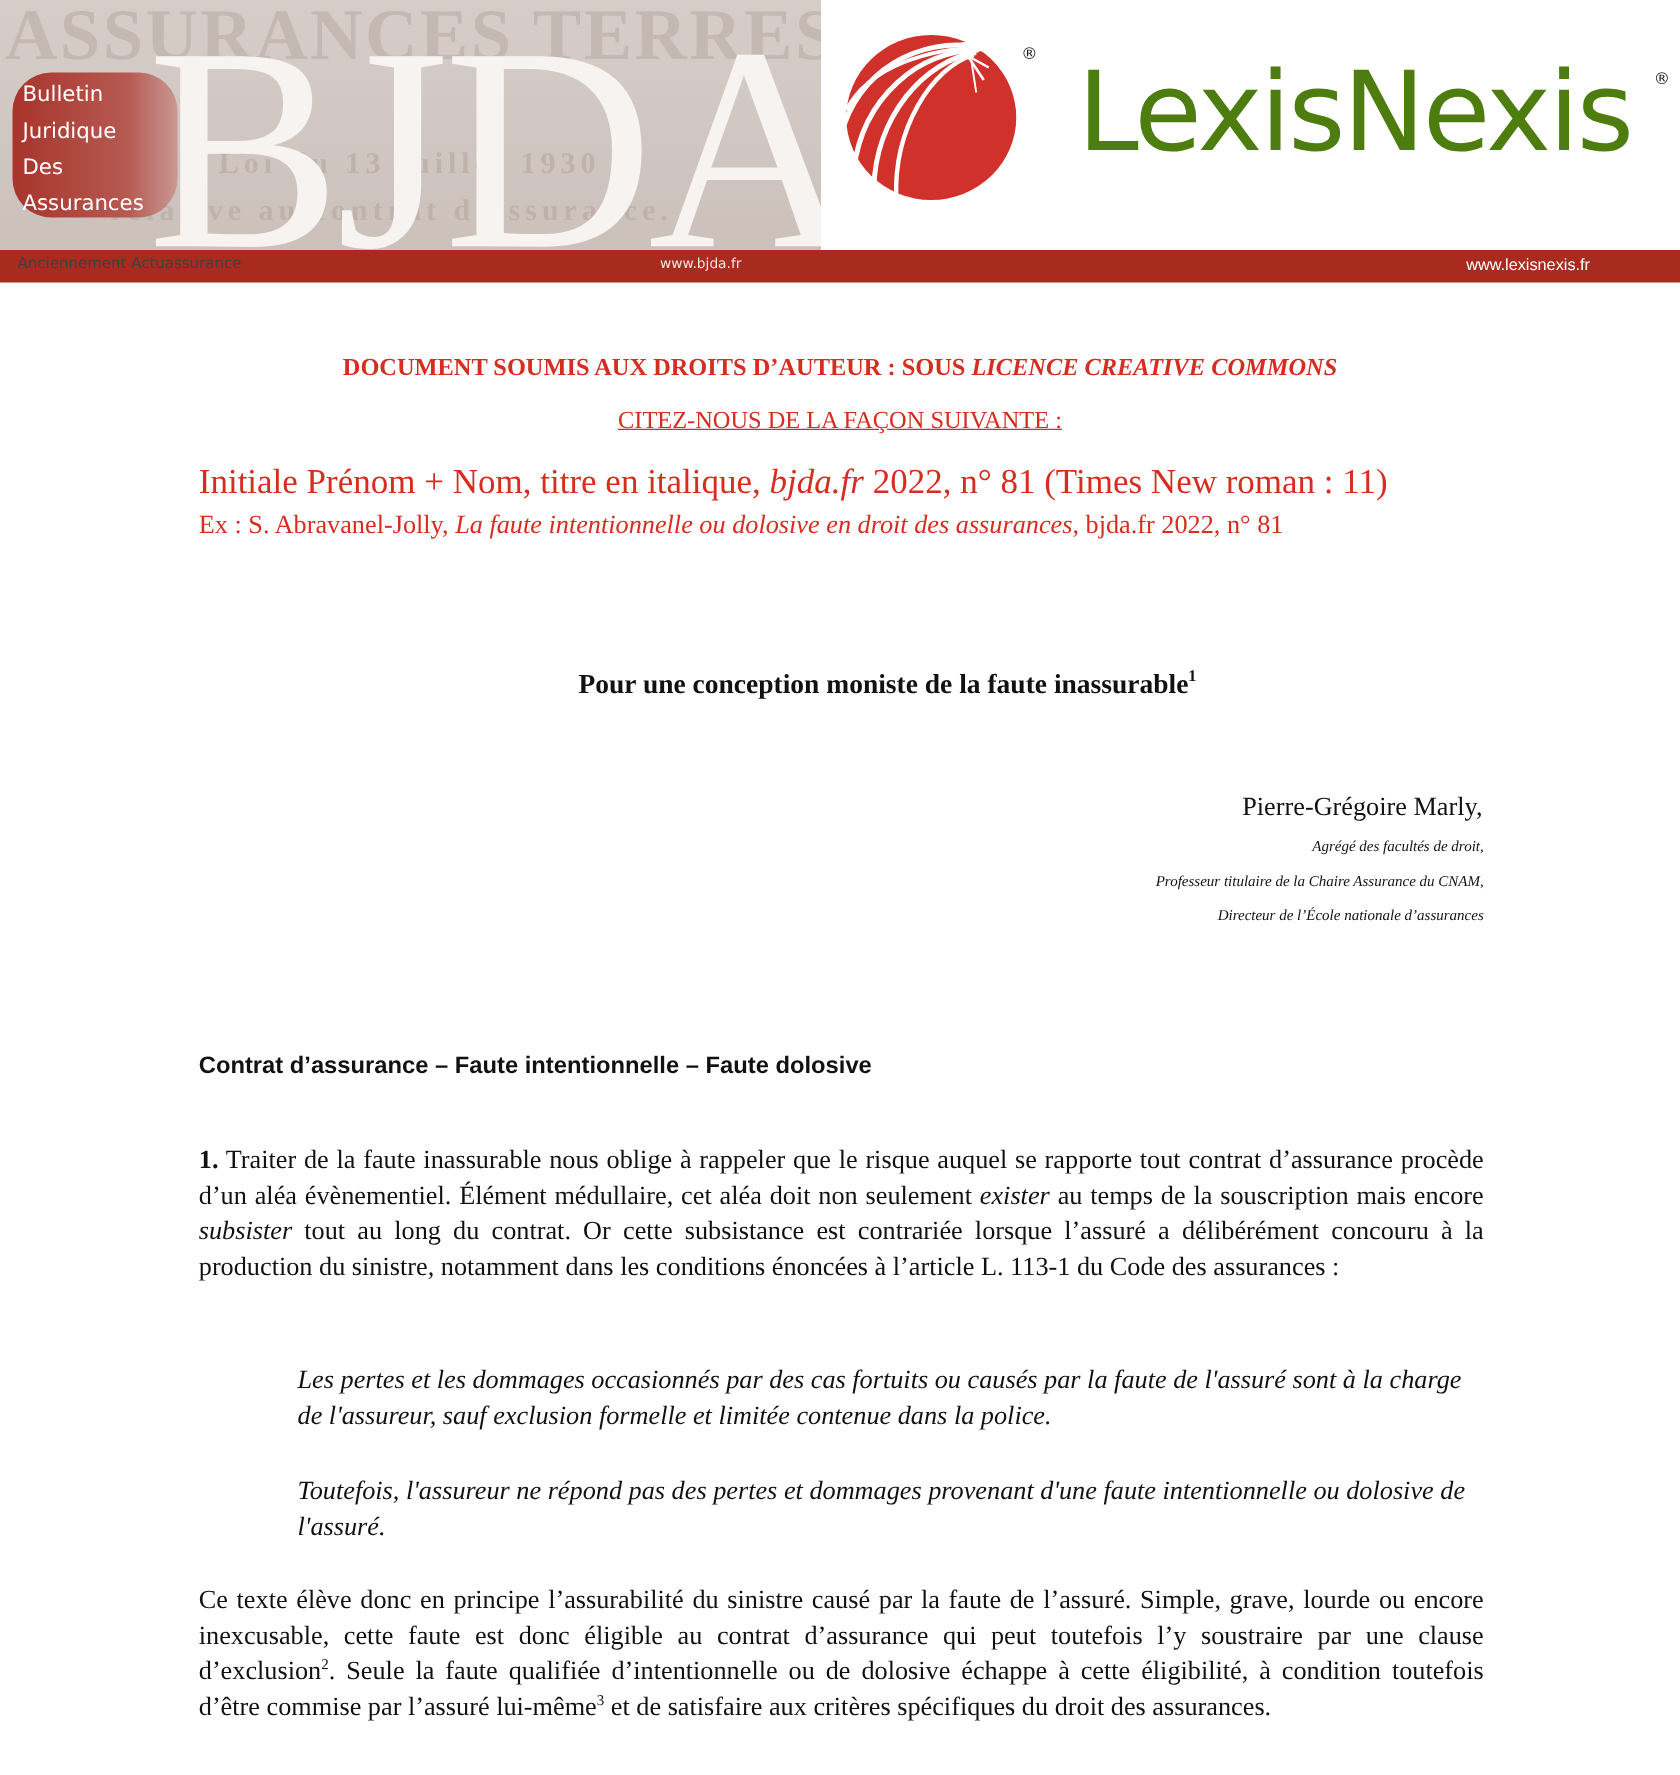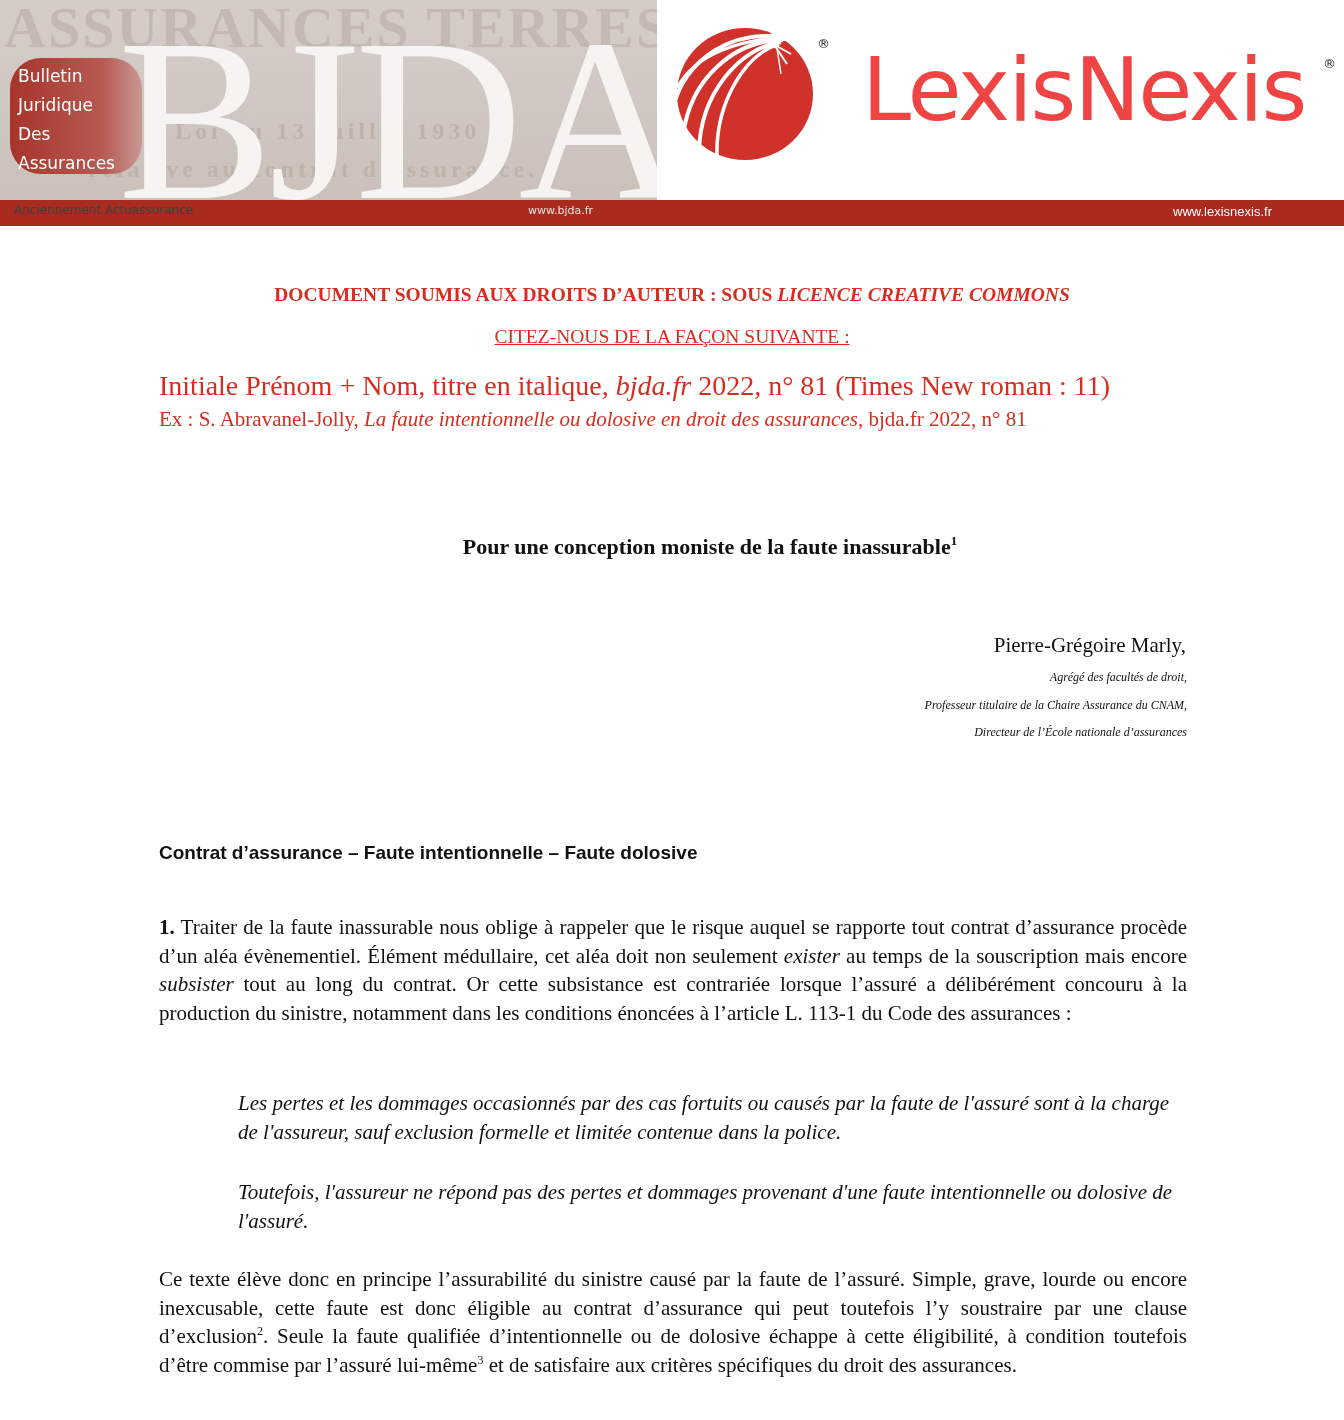--- a/index.html
+++ b/index.html
@@ -15,21 +15,21 @@
   .bjda-box { position: absolute; left: 10px; top: 58px; width: 132px; height: 116px; background: linear-gradient(90deg, #a8342b 0%, #b65a52 70%, #c99893 100%); padding: 4px 0 0 8px; box-sizing: border-box; border-radius: 31px; }
   .bjda-box span { display: block; font-family: "DejaVu Sans", sans-serif; color: #fff; font-size: 17px; line-height: 29px; }
   .bar { position: absolute; left: 0; top: 200px; width: 1344px; height: 26px; background: #a92a1e; }
   .bar-left { position: absolute; left: 14px; top: 203px; font-family: "DejaVu Sans", sans-serif; font-size: 12px; color: #404040; }
   .bar-mid { position: absolute; left: 528px; top: 204px; font-family: "DejaVu Sans", sans-serif; font-size: 11px; color: #f2e6e3; }
   .bar-right { position: absolute; left: 1173px; top: 204px; font-family: "Liberation Sans", sans-serif; font-size: 13px; color: #ffffff; }
 
   .lexis { position: absolute; left: 657px; top: 0; width: 687px; height: 200px; background: #ffffff; }
   .lexis-logo { position: absolute; left: 8px; top: 18px; width: 150px; height: 145px; }
   .lexis-reg1 { position: absolute; left: 160px; top: 36px; font-family: "DejaVu Sans", sans-serif; font-size: 13px; color: #222; }
-  .lexis-word { position: absolute; left: 205px; top: 40px; font-family: "DejaVu Sans", sans-serif; font-size: 88px; color: #ef4444; letter-spacing: -2px; line-height: 100px; }
+  .lexis-word { position: absolute; left: 205px; top: 40px; font-family: "DejaVu Sans", sans-serif; font-size: 88px; color: #4d7c0f; letter-spacing: -2px; line-height: 100px; }
   .lexis-reg2 { position: absolute; left: 666px; top: 56px; font-family: "DejaVu Sans", sans-serif; font-size: 13px; color: #222; }
 
   
   .red { color: #d62d20; }
   .notice-title { position: absolute; left: 0; width: 1344px; top: 284px; text-align: center; font-size: 19.5px; font-weight: bold; }
   .notice-title i { font-style: italic; }
   .notice-cite { position: absolute; left: 0; width: 1344px; top: 326px; text-align: center; font-size: 19.5px; text-decoration: underline; }
   .notice-line1 { position: absolute; left: 159px; top: 370px; font-size: 28px; white-space: nowrap; }
   .notice-line2 { position: absolute; left: 159px; top: 405px; width: 1030px; font-size: 21px; line-height: 29px; }
 

